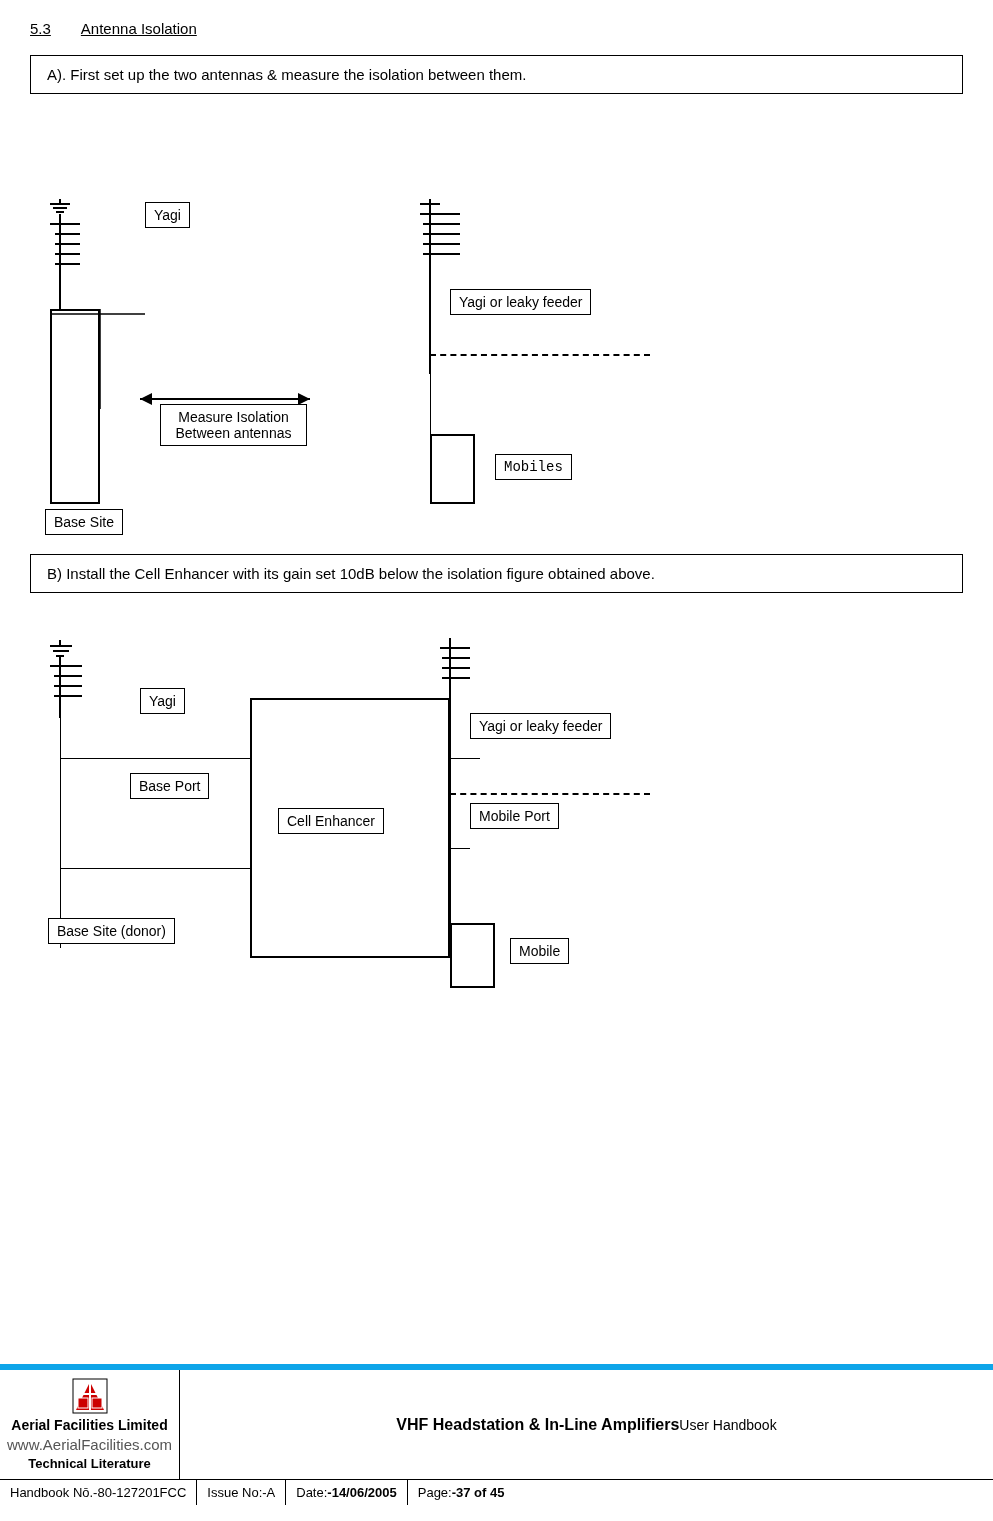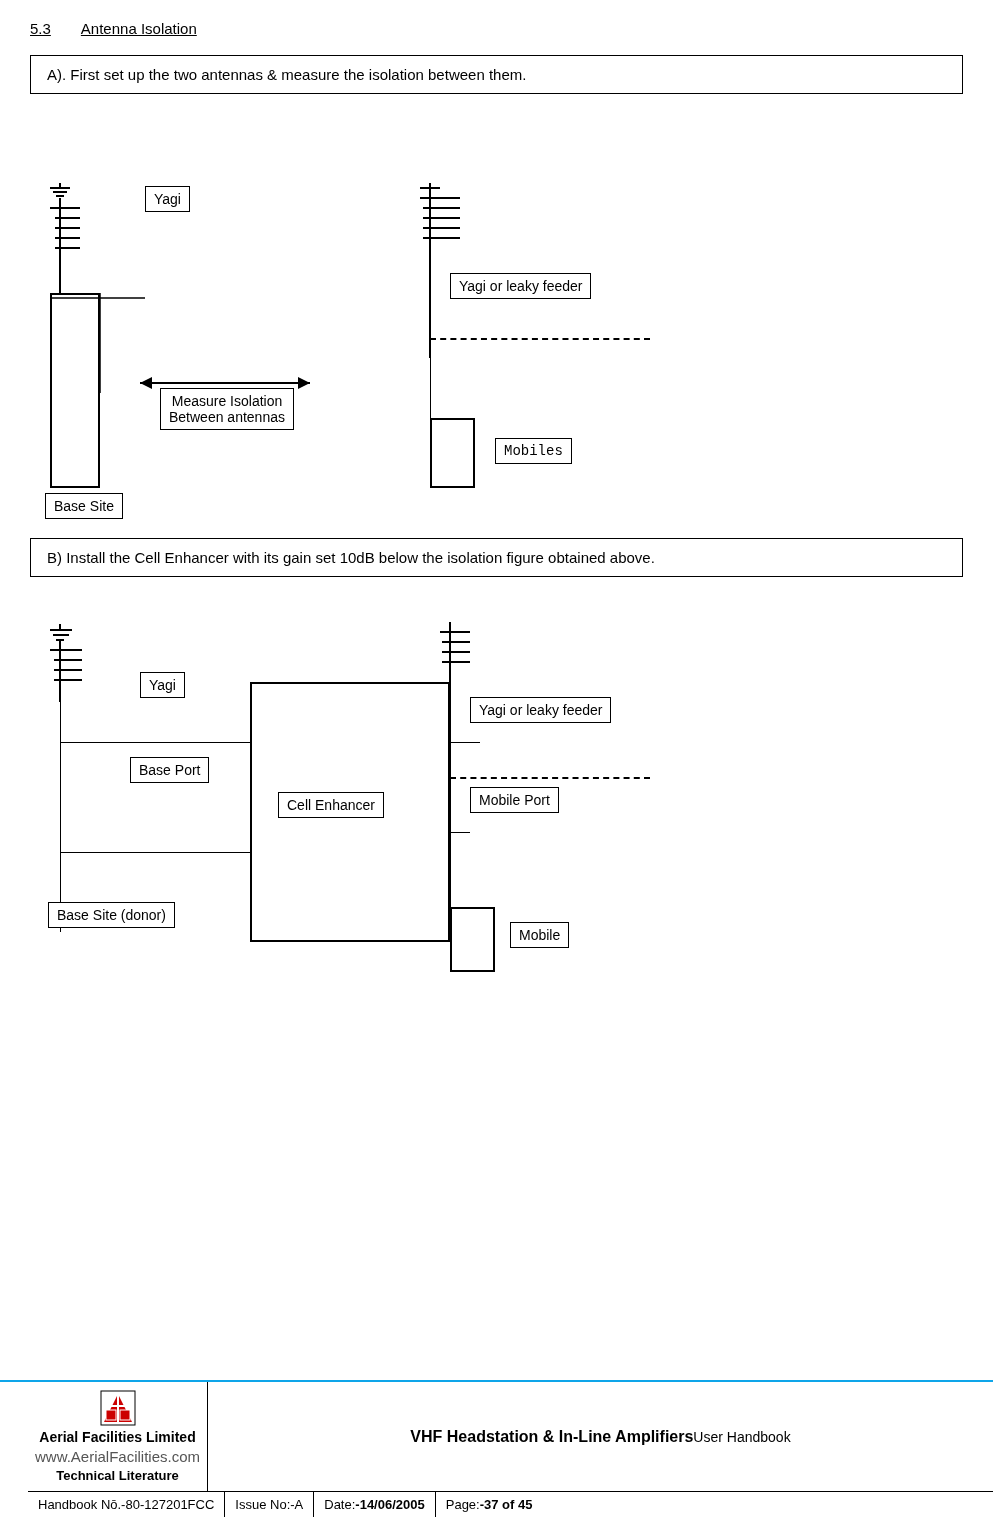--- a/index.html
+++ b/index.html
@@ -25,21 +25,21 @@
       margin-bottom: 18px;
     }
     .section-heading span {
       text-decoration: underline;
     }
 
     
     .instruction-box {
       border: 1.5px solid #000;
       padding: 10px 16px;
-      margin-bottom: 4px;
+      margin-bottom: 20px;
       font-size: 15px;
     }
 
     
     .diagram {
       position: relative;
       width: 100%;
       height: 430px;
       margin-bottom: 10px;
     }
@@ -71,25 +71,24 @@
       border-left: 1.5px solid #000;
     }
     .dashed-hline {
       position: absolute;
       border-top: 2px dashed #000;
     }
 
     
     .footer {
       position: absolute;
-      bottom: 4px;
+      bottom: 16px;
       left: 0;
       width: 100%;
-      border-top: 2px solid #0ea5e9;
-      padding-left: 28px;
+      border-top: 6px solid #0ea5e9;
     }
 
     .footer-top {
       display: flex;
       border-bottom: 1.5px solid #000;
     }
 
     .footer-logo {
       width: 180px;
       border-right: 1.5px solid #000;
@@ -238,21 +237,21 @@
 
     <svg style="position:absolute; left:90px; top:270px;" width="220" height="30">
 
       <line x1="20" y1="15" x2="190" y2="15" stroke="#000" stroke-width="2"></line>
 
       <polygon points="20,15 32,9 32,21" fill="#000"></polygon>
 
       <polygon points="190,15 178,9 178,21" fill="#000"></polygon>
     </svg>
 
-    <div class="label-box" style="left:130px; top:290px; width:134px; text-align:center;">
+    <div class="label-box" style="left:130px; top:290px; width:147px; text-align:center;">
       Measure Isolation<br>Between antennas
     </div>
 
     <div class="label-box" style="left:15px; top:395px;">
       <span>Base Site</span>
     </div>
 
     <svg style="position:absolute; left:70px; top:195px;" width="90" height="110">
       <line x1="0" y1="0" x2="0" y2="100" stroke="#000" stroke-width="1.5"></line>
     </svg>

